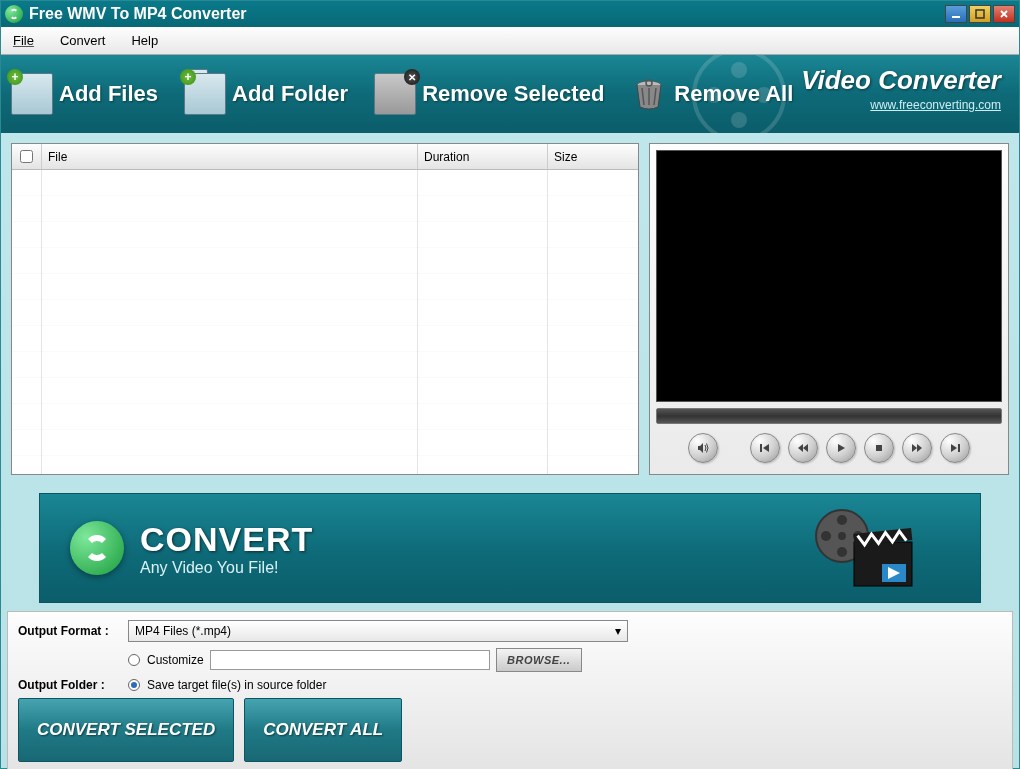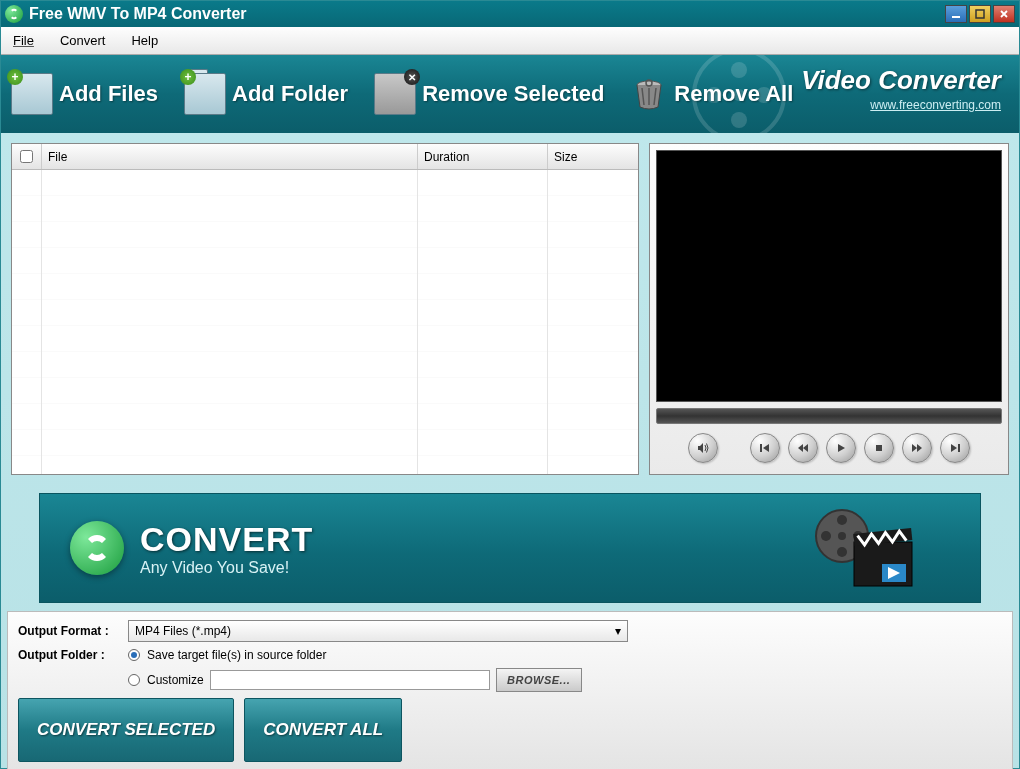--- a/index.html
+++ b/index.html
@@ -223,21 +223,21 @@
   </div>
 
   <div class="banner">
     <div class="banner-icon">
       <svg width="34" height="34" viewBox="0 0 34 34">
           <path d="M8 8 A12 12 0 0 1 26 8 L22 12 A7 7 0 0 0 12 12 Z M26 26 A12 12 0 0 1 8 26 L12 22 A7 7 0 0 0 22 22 Z" fill="white"></path>
         </svg>
     </div>
     <div class="banner-text">
       <div class="big">CONVERT</div>
-      <div class="small">Any Video You Save!</div>
+      <div class="small">Any Video You File!</div>
     </div>
     <div class="banner-clap">
       <svg width="110" height="85" viewBox="0 0 110 85">
         <circle cx="32" cy="28" r="26" fill="#555" stroke="#333" stroke-width="2"></circle>
         <circle cx="32" cy="12" r="5" fill="#333"></circle>
           <circle cx="48" cy="28" r="5" fill="#333"></circle>
           <circle cx="32" cy="44" r="5" fill="#333"></circle>
           <circle cx="16" cy="28" r="5" fill="#333"></circle>
           <circle cx="32" cy="28" r="4" fill="#333"></circle>
         <rect x="44" y="34" width="58" height="44" fill="#1a1a1a" stroke="#000"></rect>
@@ -251,35 +251,35 @@
 
   <div class="bottom">
     <div class="form-left">
       <div class="form-row">
         <span class="form-label">Output Format :</span>
         <div class="format-select">
           <span>MP4 Files (*.mp4)</span>
           <span>▾</span>
         </div>
       </div>
-      <div class="form-row">
-        <span class="form-label">Output Folder :</span>
-        <label class="radio-row">
-          <span class="radio checked"></span>
-          <span>Save target file(s) in source folder</span>
-        </label>
-      </div>
       <div class="form-row" style="padding-left:110px;">
         <label class="radio-row">
           <span class="radio"></span>
           <span>Customize</span>
         </label>
         <input class="custom-input" type="text" style="">
         <button class="browse-btn">BROWSE...</button>
       </div>
+      <div class="form-row">
+        <span class="form-label">Output Folder :</span>
+        <label class="radio-row">
+          <span class="radio checked"></span>
+          <span>Save target file(s) in source folder</span>
+        </label>
+      </div>
     </div>
     <div class="action-btns">
       <button class="action-btn">CONVERT SELECTED</button>
       <button class="action-btn">CONVERT ALL</button>
     </div>
   </div>
 
 </div>
 
 </body></html>

